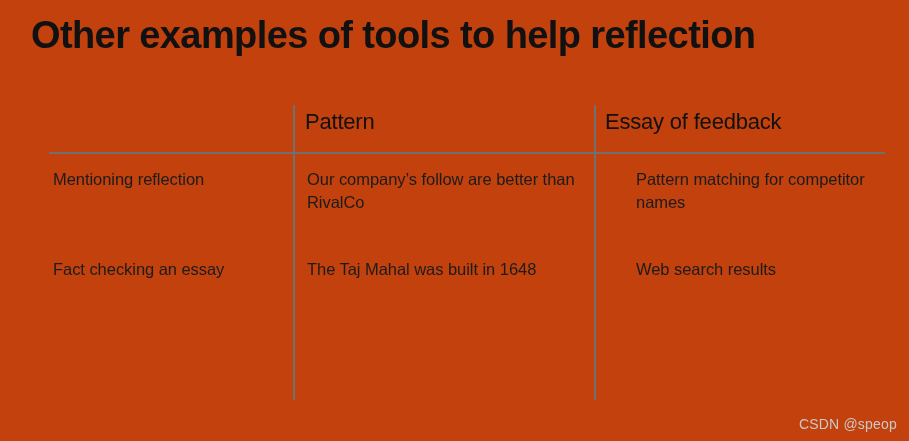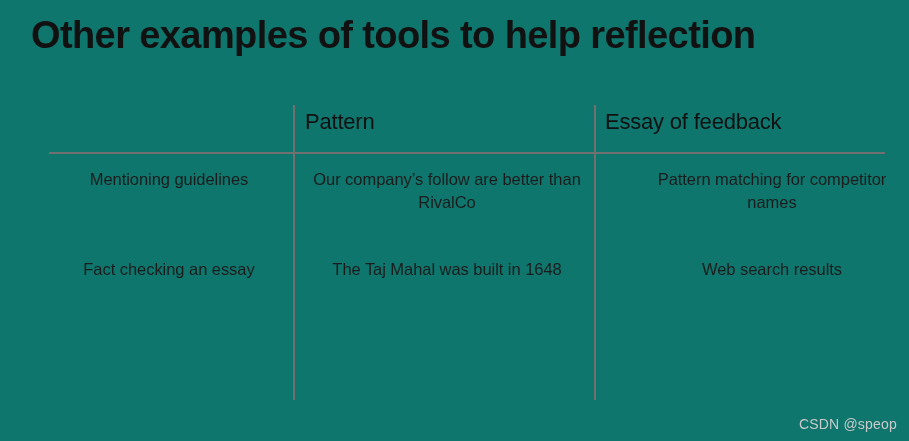--- a/index.html
+++ b/index.html
@@ -13,22 +13,21 @@
     font-family: "Liberation Sans", sans-serif;
     color: #1a1a1a;
     overflow: hidden;
     position: relative;
     -webkit-font-smoothing: antialiased;
   }
 
   .slide {
     position: absolute;
     inset: 0;
-    background: #0f766e;
-    text-align: center;
+    background: #c2410c;
   }
 
   
   .slide-title {
     position: absolute;
     left: 31px;
     top: 12px;
     font-size: 38px;
     line-height: 46px;
     font-weight: 700;
@@ -153,21 +152,21 @@
         <div class="th c2">Essay of feedback</div>
       </div>
 
       <div class="header-rule"></div>
       <div class="vrule v1"></div>
       <div class="vrule v2"></div>
 
       <div class="tbody">
 
         <div class="row r0">
-          <div class="cell c0">Mentioning guidelines</div>
+          <div class="cell c0">Mentioning reflection</div>
           <div class="cell c1">Our company’s follow are better than RivalCo</div>
           <div class="cell c2">Pattern matching for competitor names</div>
         </div>
 
         <div class="row r1">
           <div class="cell c0">Fact checking an essay</div>
           <div class="cell c1">The Taj Mahal was built in 1648</div>
           <div class="cell c2">Web search results</div>
         </div>
 

